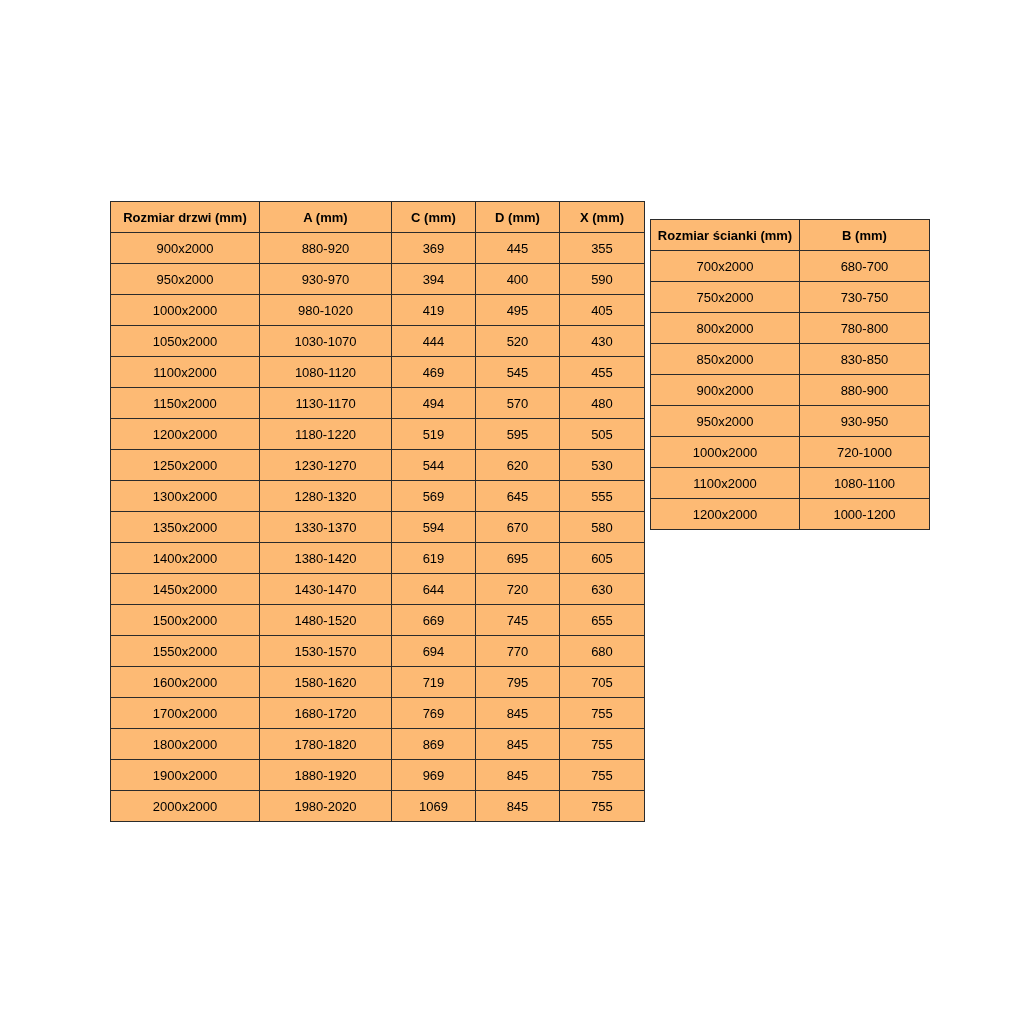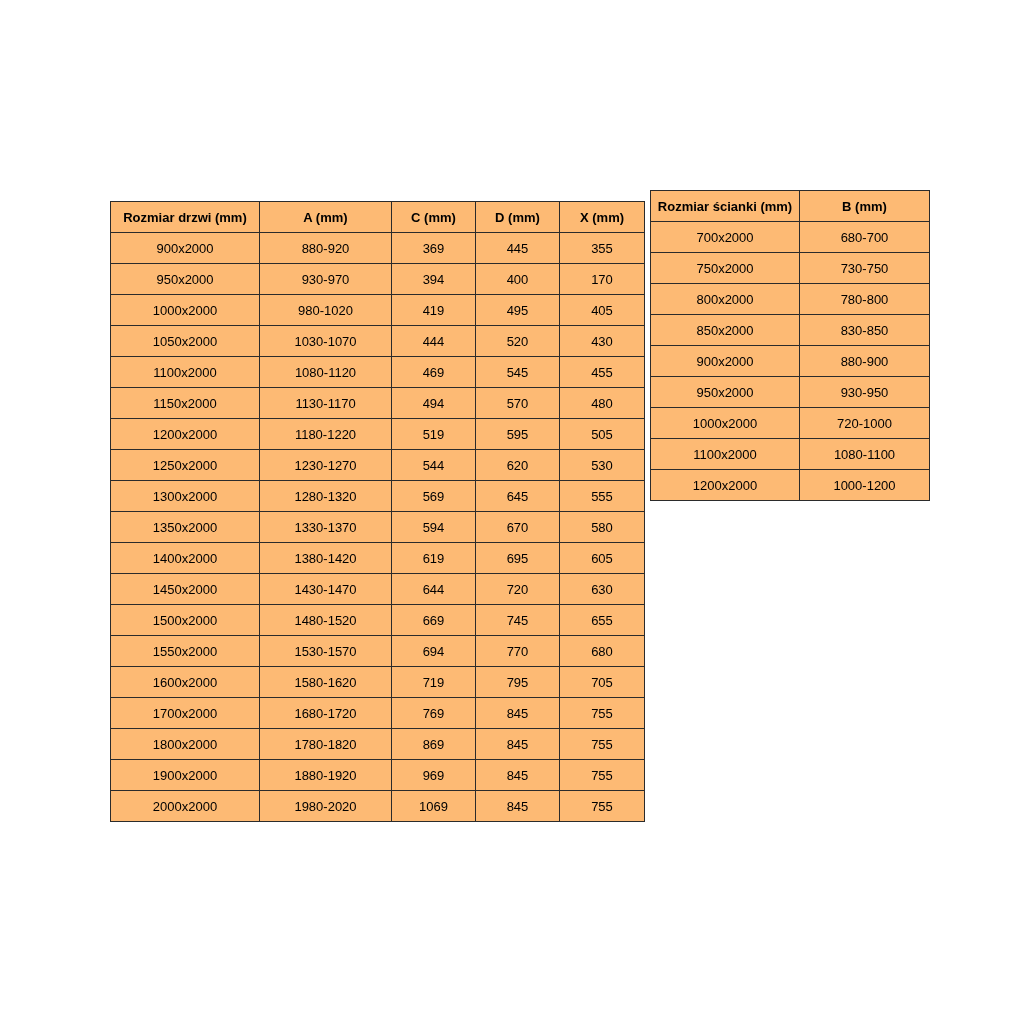--- a/index.html
+++ b/index.html
@@ -43,21 +43,21 @@
     width: 489px;
   }
   #door-table th:nth-child(1) { width: 140px; }
   #door-table th:nth-child(2) { width: 123px; margin-top: 40px; }
   #door-table th:nth-child(3) { width: 75px; }
   #door-table th:nth-child(4) { width: 75px; }
   #door-table th:nth-child(5) { width: 76px; }
   
   #wall-table {
     left: 650px;
-    top: 190px;
+    top: 219px;
     width: 261px;
   }
   #wall-table th:nth-child(1) { width: 140px; }
   #wall-table th:nth-child(2) { width: 121px; }
 </style>
 </head>
 <body>
 
 <div class="page">
   <table id="door-table" class="spec-table">
@@ -76,21 +76,21 @@
           <td>880-920</td>
           <td>369</td>
           <td>445</td>
           <td>355</td>
         </tr>
         <tr>
           <td>950x2000</td>
           <td>930-970</td>
           <td>394</td>
           <td>400</td>
-          <td>170</td>
+          <td>590</td>
         </tr>
         <tr>
           <td>1000x2000</td>
           <td>980-1020</td>
           <td>419</td>
           <td>495</td>
           <td>405</td>
         </tr>
         <tr>
           <td>1050x2000</td>

